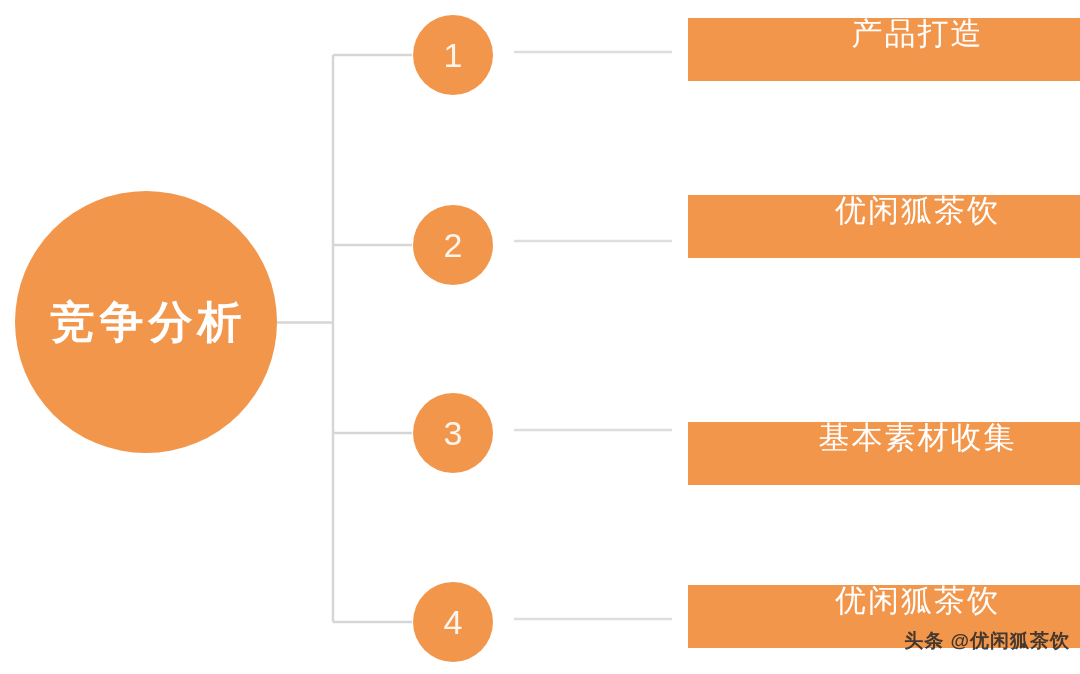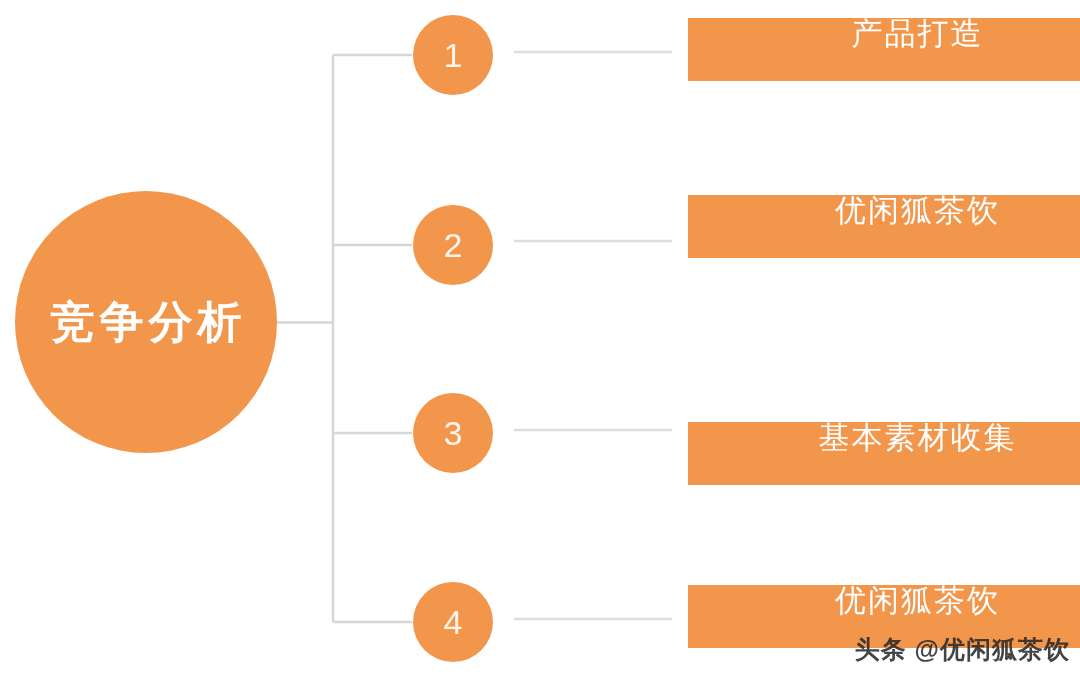--- a/index.html
+++ b/index.html
@@ -101,24 +101,24 @@
   }
   .label-bar.b1 { top: 18px; }
   .label-bar.b2 { top: 195px; }
   .label-bar.b3 { top: 422px; }
   .label-bar.b4 { top: 585px; }
 
   
   .watermark {
     position: absolute;
     right: 10px;
-    bottom: 8px;
+    bottom: 20px;
     z-index: 6;
     color: #2b2b2b;
-    font-size: 25px;
+    font-size: 19px;
     font-weight: bold;
     letter-spacing: 1px;
     white-space: nowrap;
     opacity: 0.88;
     margin-top: 45px;
   }
 </style>
 </head>
 <body>
 

